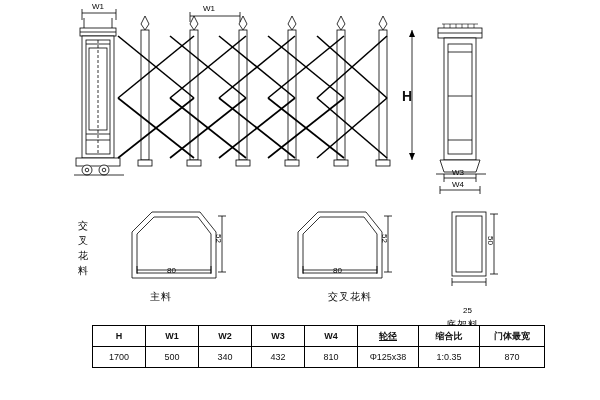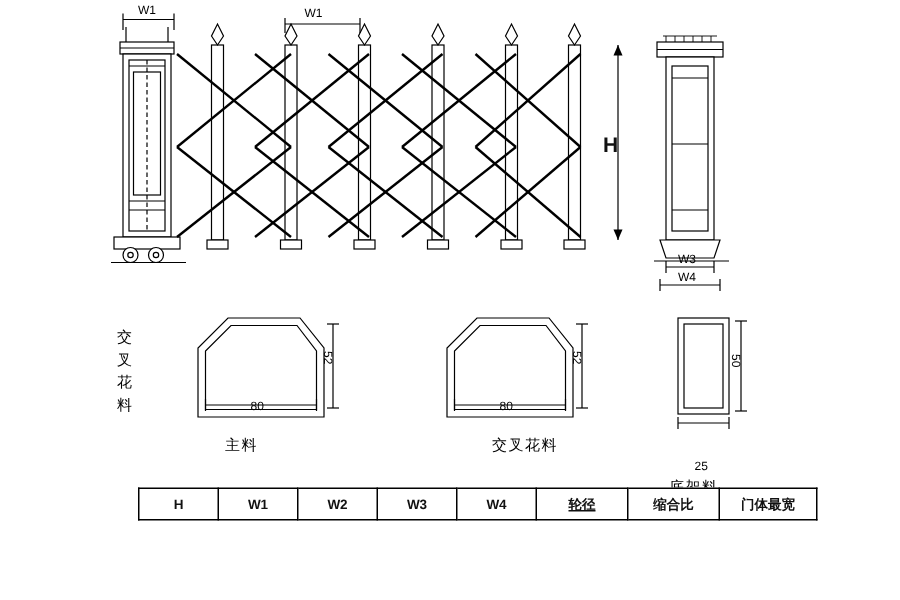--- a/index.html
+++ b/index.html
@@ -243,16 +243,26 @@
         <tr class="head">
       <td style="width:48px;">H</td>
       <td style="width:48px;">W1</td>
       <td style="width:48px;">W2</td>
       <td style="width:48px;">W3</td>
       <td style="width:48px;">W4</td>
       <td style="width:56px;text-decoration:underline;">轮径</td>
       <td style="width:56px;">缩合比</td>
       <td style="width:60px;">门体最宽</td>
     </tr>
+    <tr>
+      <td>1700</td>
+      <td>500</td>
+      <td>340</td>
+      <td>432</td>
+      <td>810</td>
+      <td>Φ125x38</td>
+      <td>1:0.35</td>
+      <td>870</td>
+    </tr>
   </tbody>
     </table>
 
 </div>
 
 </body></html>

